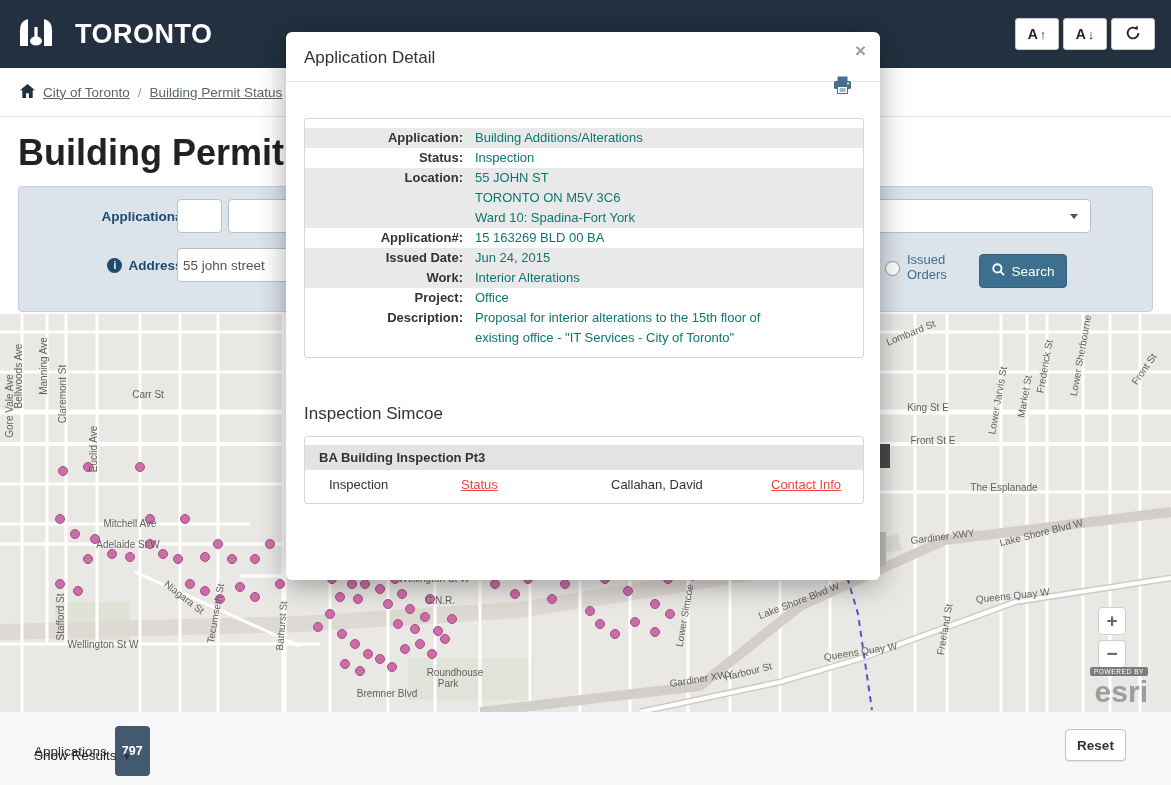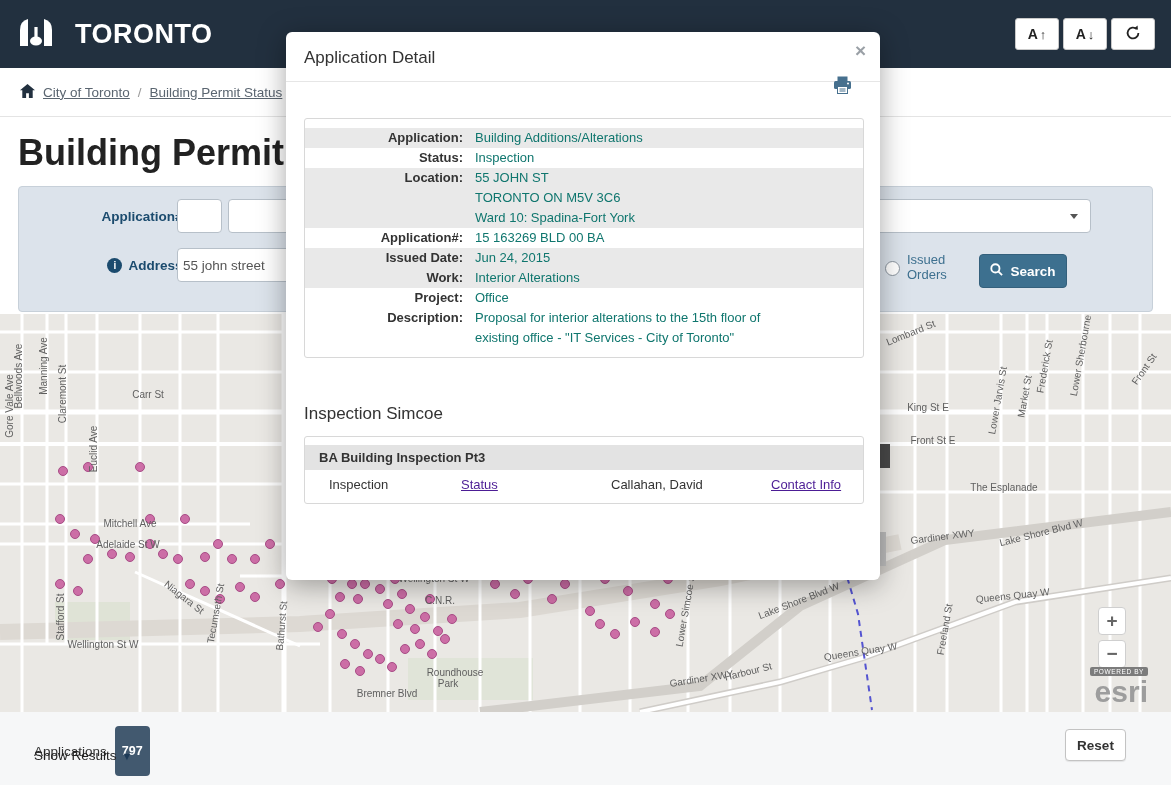--- a/index.html
+++ b/index.html
@@ -33,21 +33,21 @@
           display:inline-flex;align-items:center;justify-content:center;flex-shrink:0;}
   .txt{position:absolute;background:#fff;border:1px solid #b7c0c9;border-radius:4px;height:34px;box-sizing:border-box;
        font-size:13.5px;color:#555;padding:0 5px;font-family:inherit;outline:none;}
   .sel{position:absolute;background:#fff;border:1px solid #b7c0c9;border-radius:4px;height:34px;box-sizing:border-box;cursor:pointer;}
   .sel-caret{position:absolute;right:12px;top:14px;width:0;height:0;border-left:4.5px solid transparent;
              border-right:4.5px solid transparent;border-top:5.5px solid #555;}
   .radio-circle{position:absolute;left:866px;top:74px;width:15px;height:15px;border:1px solid #8a949e;border-radius:50%;
                 background:#fff;box-sizing:border-box;cursor:pointer;}
   .radio-label{position:absolute;left:888px;top:65px;font-size:13px;color:#3d708f;line-height:15px;}
   .search-btn{position:absolute;left:960px;top:67px;width:88px;height:34px;background:#3d708f;border:1px solid #34607c;
-              border-radius:4px;color:#fff;font-weight:bold;font-size:13.5px;display:flex;align-items:center;
+              border-radius:4px;color:#fff;font-weight:normal;font-size:13.5px;display:flex;align-items:center;
               justify-content:center;gap:7px;cursor:pointer;font-family:inherit;}
 
   
   .map{position:absolute;top:314px;left:0;width:1171px;height:398px;background:#eae8e4;}
   .map-svg{position:absolute;top:0;left:0;}
   .zoom{position:absolute;left:1098px;top:293px;display:flex;flex-direction:column;gap:5px;}
   .zoom-btn{width:28px;height:28px;background:#fff;border:1px solid #cfcfcf;border-radius:4px;font-size:19px;color:#666;
             display:flex;align-items:center;justify-content:center;cursor:pointer;font-weight:bold;font-family:inherit;}
   .esri{position:absolute;left:1072px;top:346px;width:76px;text-align:right;}
   .powered{display:inline-block;background:#7c7c7c;color:#fff;font-size:6.5px;padding:1px 4px;border-radius:2px;letter-spacing:.6px;}
@@ -73,21 +73,21 @@
   .details-table{position:absolute;left:18px;right:16px;top:86px;border:1px solid #d8d8d8;border-radius:3px;
                  background:#fff;padding:9px 0;}
   .detail-row{display:flex;font-size:13px;line-height:20px;padding:0;}
   .detail-row.striped{background:#e9e9e9;}
   .detail-label{width:170px;text-align:right;font-weight:bold;color:#333;padding-right:12px;flex-shrink:0;box-sizing:border-box;}
   .detail-value{color:#0f766e;padding-right:10px;}
   .inspection-heading{position:absolute;left:18px;top:372px;font-size:17px;color:#333;}
   .inspection-table{position:absolute;left:18px;right:16px;top:404px;border:1px solid #d8d8d8;border-radius:3px;padding:8px 0;}
   .insp-header{background:#e3e3e3;font-weight:bold;font-size:13px;color:#333;padding:3px 0 3px 14px;line-height:19px;}
   .insp-row{display:grid;grid-template-columns:132px 150px 160px 1fr;padding:7px 0 3px 24px;font-size:13px;color:#333;}
-  .insp-link{color:#4c1d95;text-decoration:underline;cursor:pointer;}
+  .insp-link{color:#ef4444;text-decoration:underline;cursor:pointer;}
 </style>
 </head>
 <body>
 
 <div class="page">
 
   <header class="topbar">
     <div class="brand">
       <span>
         <svg width="40" height="34" viewBox="0 0 40 34">

